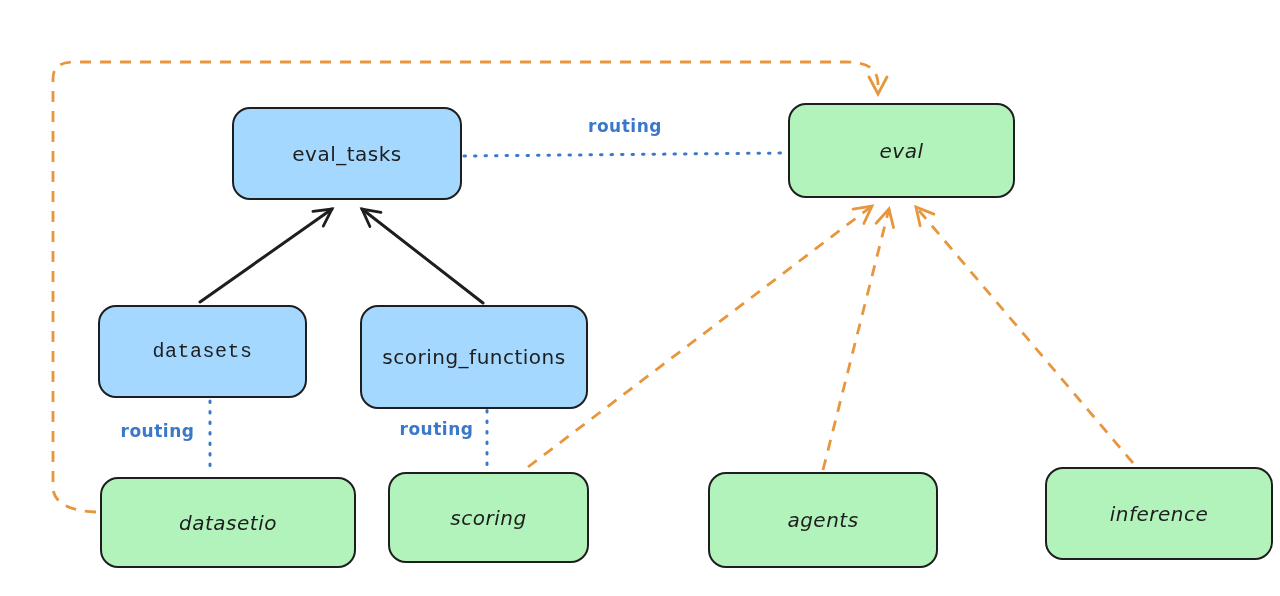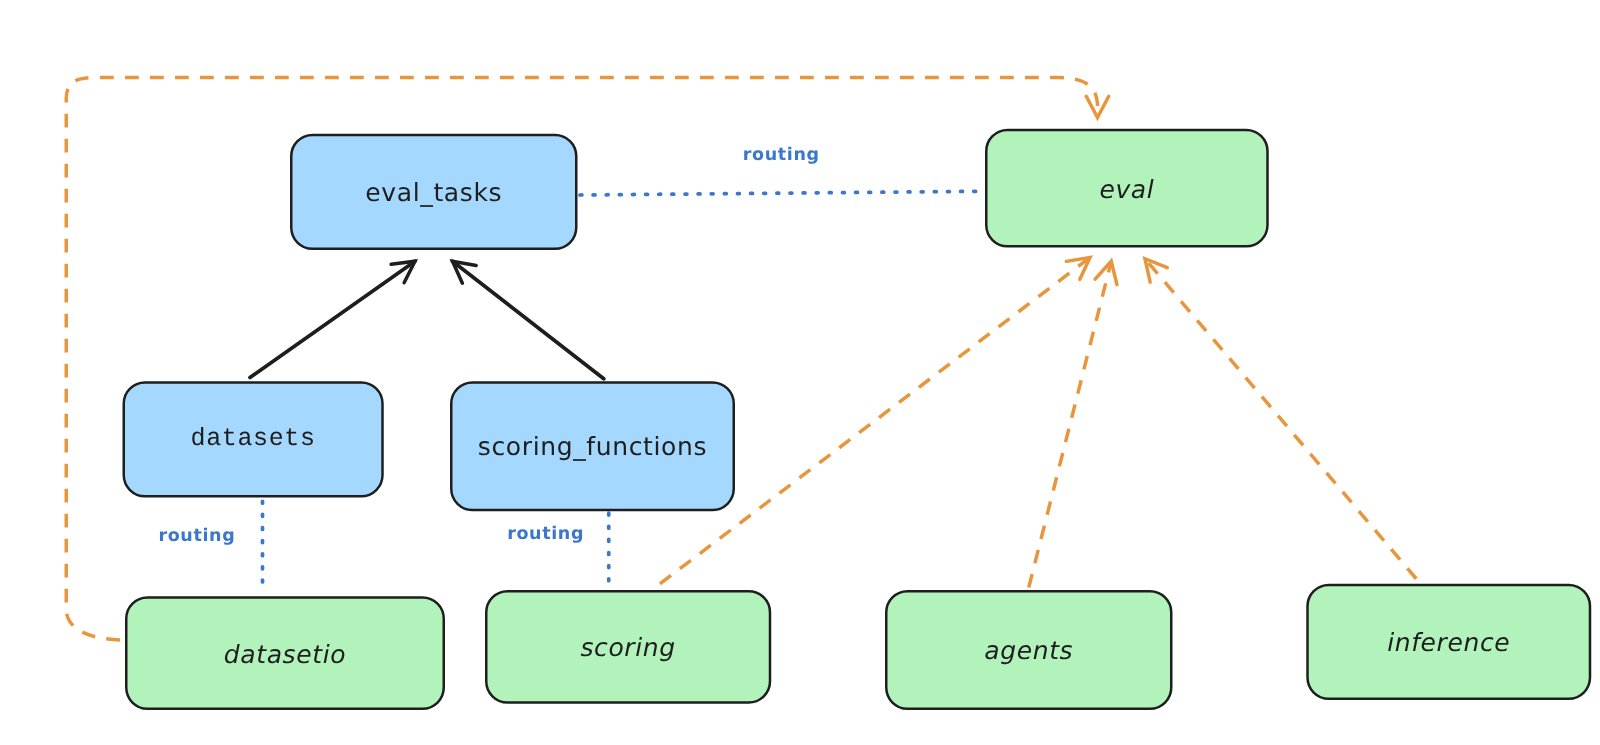--- a/index.html
+++ b/index.html
@@ -70,33 +70,33 @@
     font-size: 20px;
     letter-spacing: 0.5px;
     color: var(--outline, #1e1e1e);
   }
   .node.blue  { background: var(--node-blue-fill, #a5d8ff); }
   .node.green { background: var(--node-green-fill, #b2f2bb); font-style: italic; }
 
   .edge-label {
     position: absolute;
     color: var(--blue-accent, #3b78c9);
-    font-size: 14px;
+    font-size: 17px;
     font-weight: 600;
     letter-spacing: 0.5px;
     text-align: center;
   }
 
   
   #node-eval_tasks        { left: 232px; top: 107px; width: 230px; height: 93px; }
   #node-eval              { left: 788px; top: 103px; width: 227px; height: 95px; }
   #node-datasets          { left:  98px; top: 305px; width: 209px; height: 93px; font-family: Liberation Mono, monospace; }
   #node-scoring_functions { left: 360px; top: 305px; width: 228px; height: 104px; }
   #node-datasetio         { left: 100px; top: 477px; width: 256px; height: 91px; }
-  #node-scoring           { left: 388px; top: 472px; width: 229px; height: 91px; }
+  #node-scoring           { left: 388px; top: 472px; width: 201px; height: 91px; }
   #node-agents            { left: 708px; top: 472px; width: 230px; height: 96px; }
   #node-inference         { left: 1025px; top: 467px; width: 228px; height: 93px; margin-left: 20px; }
 
   #label-routing-top  { left: 560px; top: 116px; width: 130px; }
   #label-routing-left { left: 110px; top: 421px; width:  95px; }
   #label-routing-mid  { left: 389px; top: 419px; width:  95px; }
 </style>
 </head>
 <body>
 

